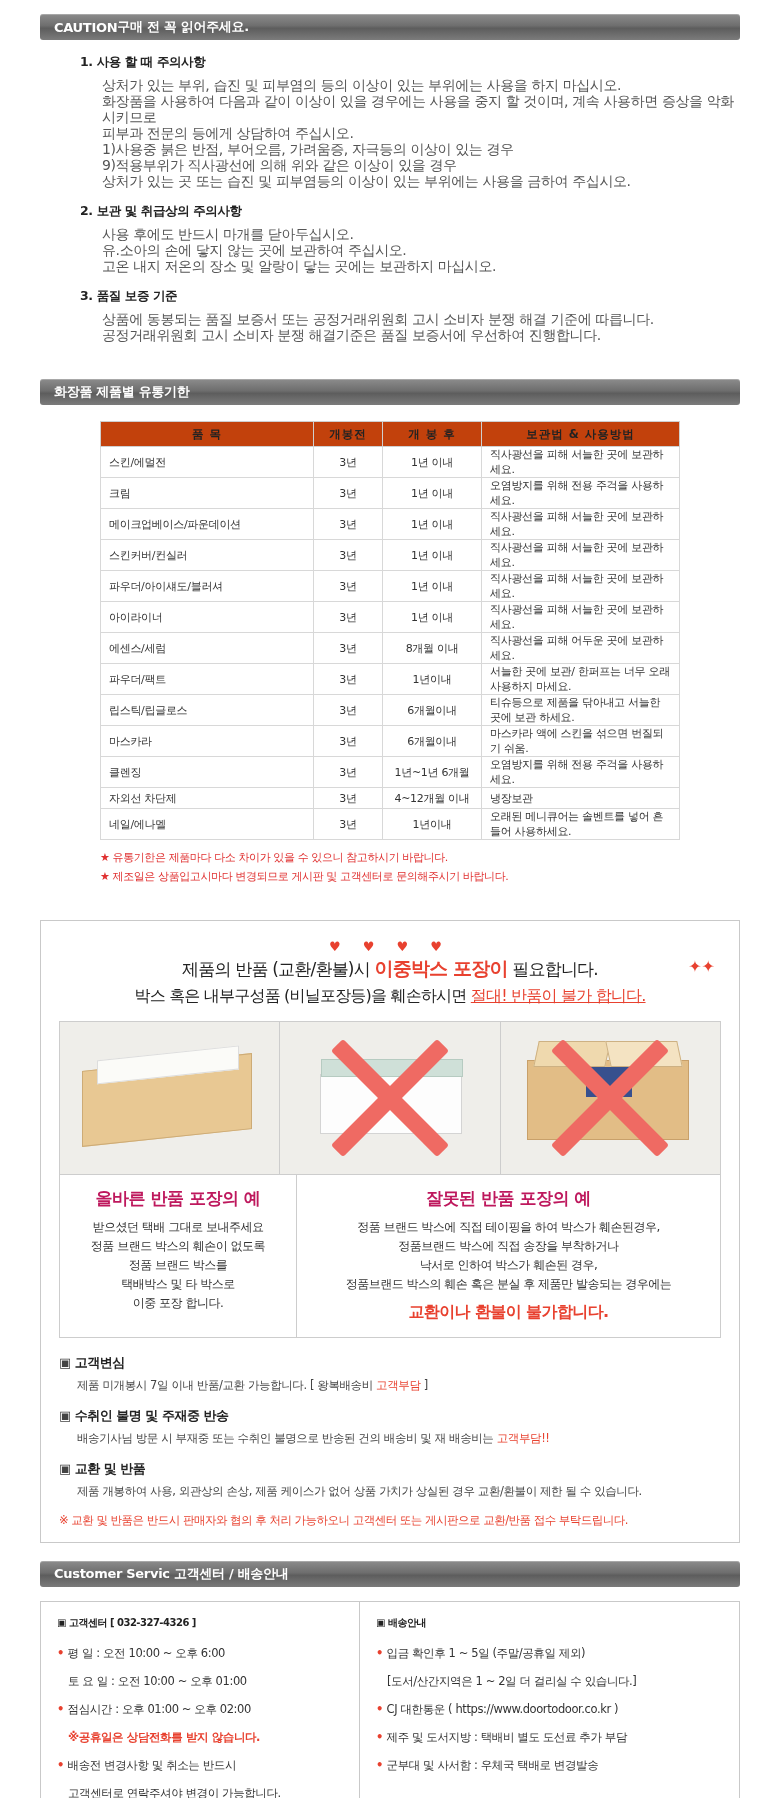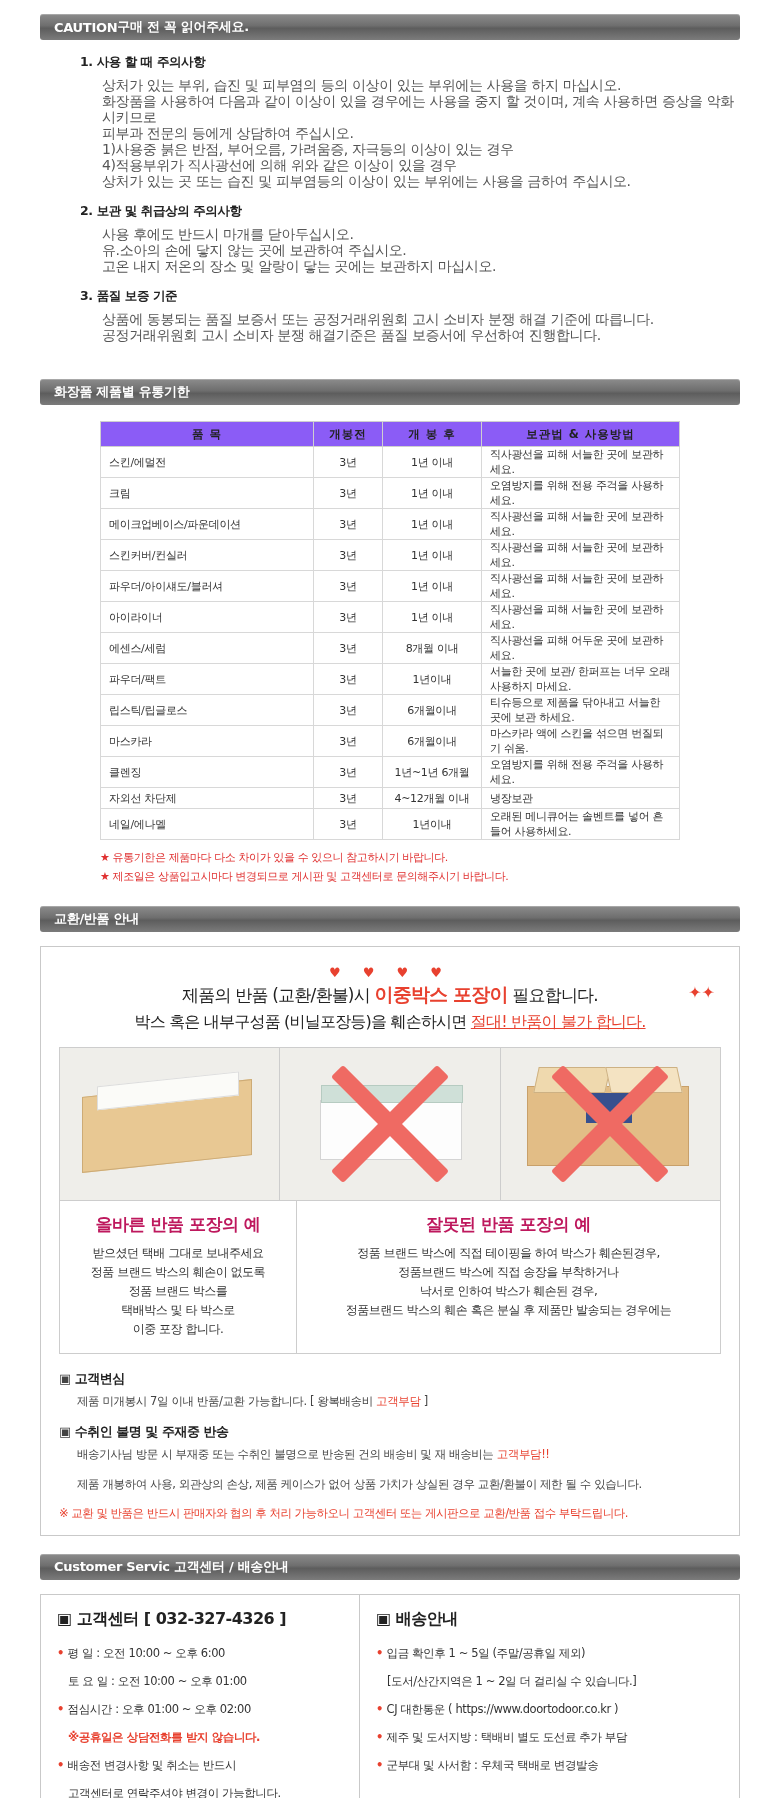--- a/index.html
+++ b/index.html
@@ -40,21 +40,21 @@
   ol.c-list>li>.t:before{content:counter(cnum) ". ";}
   .c-sub{font-size:14px;color:#555;line-height:16px;padding-left:22px;letter-spacing:-0.4px;}
 
   
   .sec-table{padding-top:16px;}
   table.period{
     width:580px;margin:16px auto 0 auto;border-collapse:collapse;
     font-size:11px;color:#333;
   }
   table.period th{
-    background:#8b5cf6;border:1px solid #cfcfcf;height:22px;font-weight:bold;
+    background:#c2410c;border:1px solid #cfcfcf;height:22px;font-weight:bold;
     letter-spacing:1px;font-size:11.5px;color:#222;
   }
   table.period td{
     border:1px solid #d8d8d8;height:20px;padding:0 8px;letter-spacing:-0.3px;
   }
   table.period td.c{text-align:center;padding:0;}
   .notes{width:580px;margin:10px auto 0 auto;font-size:11px;color:#444;letter-spacing:-0.4px;}
   .notes div{margin-bottom:4px;}
   .star{color:#e03131;}
 
@@ -108,21 +108,21 @@
   .bl .d{font-size:11.5px;color:#444;margin-top:5px;padding-left:18px;letter-spacing:-0.4px;line-height:17px;}
   .red{color:#e8412f;}
   .foot-red{font-size:11.5px;color:#e8412f;letter-spacing:-0.5px;margin-top:6px;}
 
   
   .sec-cs{padding-top:18px;padding-bottom:8px;}
   .cs-box{border:1px solid #c9c9c9;margin-top:14px;display:flex;}
   .cs-col{padding:14px 16px 18px 16px;}
   .cs-col.left{width:286px;border-right:1px solid #c9c9c9;}
   .cs-col.right{flex:1;}
-  .cs-h{font-size:16px;font-weight:bold;color:#222;letter-spacing:-0.5px;margin-bottom:14px;}
+  .cs-h{font-size:10px;font-weight:bold;color:#222;letter-spacing:-0.5px;margin-bottom:14px;}
   .cs-h:before{content:"▣ ";}
   .cs-line{font-size:11.5px;color:#333;line-height:19px;letter-spacing:-0.4px;margin-bottom:9px;}
   .cs-line .dot:before{content:"• ";color:#e8412f;font-weight:bold;}
   .cs-ind{padding-left:11px;}
 </style>
 </head>
 <body>
 
 <div class="page">
 
@@ -133,21 +133,21 @@
     </div>
     <div class="caution-body">
       <ol class="c-list">
         <li>
           <div class="t">사용 할 때 주의사항</div>
           <div class="c-sub">
             <div>상처가 있는 부위, 습진 및 피부염의 등의 이상이 있는 부위에는 사용을 하지 마십시오.</div>
             <div>화장품을 사용하여 다음과 같이 이상이 있을 경우에는 사용을 중지 할 것이며, 계속 사용하면 증상을 악화시키므로</div>
             <div>피부과 전문의 등에게 상담하여 주십시오.</div>
             <div>1)사용중 붉은 반점, 부어오름, 가려움증, 자극등의 이상이 있는 경우</div>
-            <div>4)적용부위가 직사광선에 의해 위와 같은 이상이 있을 경우</div>
+            <div>9)적용부위가 직사광선에 의해 위와 같은 이상이 있을 경우</div>
             <div>상처가 있는 곳 또는 습진 및 피부염등의 이상이 있는 부위에는 사용을 금하여 주십시오.</div>
           </div>
         </li>
         <li>
           <div class="t">보관 및 취급상의 주의사항</div>
           <div class="c-sub">
             <div>사용 후에도 반드시 마개를 닫아두십시오.</div>
             <div>유.소아의 손에 닿지 않는 곳에 보관하여 주십시오.</div>
             <div>고온 내지 저온의 장소 및 알랑이 닿는 곳에는 보관하지 마십시오.</div>
           </div>
@@ -255,21 +255,20 @@
           </tr>
         </tbody>
     </table>
     <div class="notes">
       <div class="star">★ 유통기한은 제품마다 다소 차이가 있을 수 있으니 참고하시기 바랍니다.</div>
       <div class="star">★ 제조일은 상품입고시마다 변경되므로 게시판 및 고객센터로 문의해주시기 바랍니다.</div>
     </div>
   </div>
 
   <div class="inner sec-ex">
-    <div class="bar">교환/반품 안내</div>
     <div class="ex-box">
 
       <div class="ex-head">
         <div class="hearts">♥ ♥ ♥ ♥</div>
         <div class="ex-l1">
           <span>제품의 반품 (교환/환불)시 </span><b>이중박스 포장이</b><span> 필요합니다.</span>
         </div>
         <div class="ex-l2">
           <span>박스 혹은 내부구성품 (비닐포장등)을 훼손하시면 </span><u>절대! 반품이 불가 합니다.</u>
         </div>
@@ -309,33 +308,35 @@
 정품 브랜드 박스를
 택배박스 및 타 박스로
 이중 포장 합니다.</p>
         </div>
         <div class="cap right">
           <h4>잘못된 반품 포장의 예</h4>
           <p style="white-space:pre-line">정품 브랜드 박스에 직접 테이핑을 하여 박스가 훼손된경우,
 정품브랜드 박스에 직접 송장을 부착하거나
 낙서로 인하여 박스가 훼손된 경우,
 정품브랜드 박스의 훼손 혹은 분실 후 제품만 발송되는 경우에는</p>
+          <span class="big">교환이나 환불이 불가합니다.</span>
         </div>
       </div>
 
       <div class="bullets">
         <div class="bl">
           <div class="h">고객변심</div>
           <div class="d"><span>제품 미개봉시 7일 이내 반품/교환 가능합니다. [ 왕복배송비 </span><span class="red">고객부담</span><span> ]</span></div>
         </div>
         <div class="bl">
           <div class="h">수취인 불명 및 주재중 반송</div>
           <div class="d"><span>배송기사님 방문 시 부재중 또는 수취인 불명으로 반송된 건의 배송비 및 재 배송비는 </span><span class="red">고객부담!!</span></div>
         </div>
         <div class="bl">
+          <div class="h">교환 및 반품</div>
           <div class="d">제품 개봉하여 사용, 외관상의 손상, 제품 케이스가 없어 상품 가치가 상실된 경우 교환/환불이 제한 될 수 있습니다.</div>
         </div>
         <div class="foot-red">※ 교환 및 반품은 반드시 판매자와 협의 후 처리 가능하오니 고객센터 또는 게시판으로 교환/반품 접수 부탁드립니다.</div>
       </div>
 
     </div>
   </div>
 
   <div class="inner sec-cs">
     <div class="bar">Customer Servic 고객센터 / 배송안내</div>

